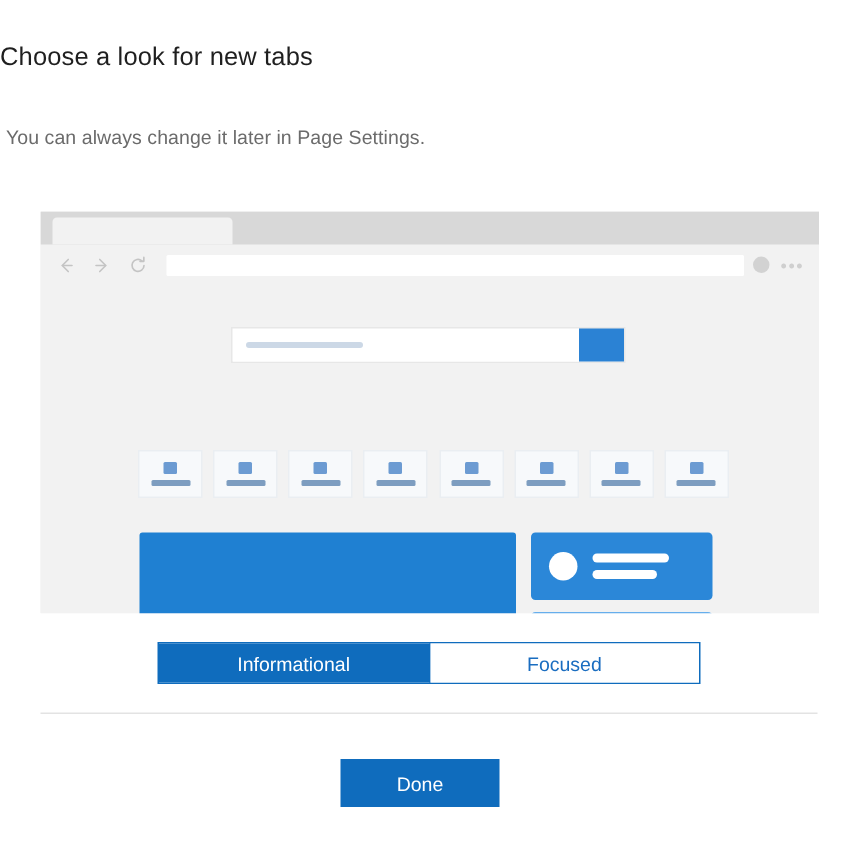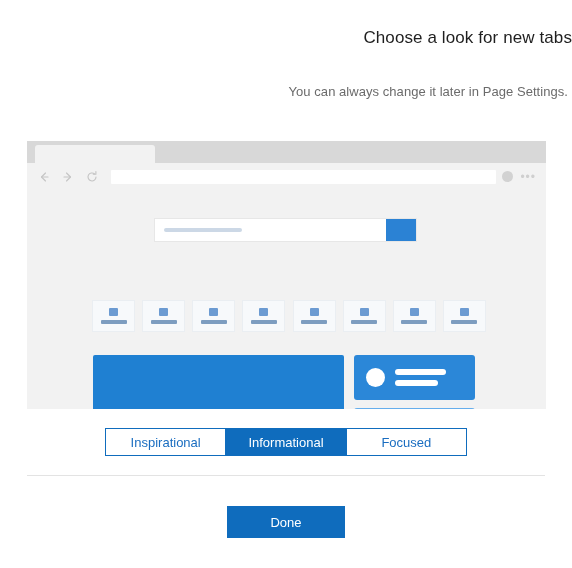--- a/index.html
+++ b/index.html
@@ -20,21 +20,21 @@
   .dialog {
     position: relative;
     width: 572px;
     height: 568px;
     background: #ffffff;
   }
 
   
   .header {
     padding-top: 28px;
-    text-align: right;
+    text-align: left;
   }
   .page-title {
     font-size: 17px;
     font-weight: 400;
     color: #1f1f1f;
     margin: 0;
     letter-spacing: 0.1px;
   }
   .page-subtitle {
     font-size: 13px;
@@ -297,21 +297,21 @@
     width: 518px;
     height: 1px;
     background: #e3e3e3;
   }
 
   
   .done-button {
     position: absolute;
     left: 227px;
     top: 506px;
-    width: 118px;
+    width: 106px;
     height: 32px;
     background: #0f6cbd;
     color: #ffffff;
     font-size: 13px;
     font-family: "Liberation Sans", sans-serif;
     border: none;
     cursor: pointer;
     padding: 6px;
   }
 </style>
@@ -416,21 +416,20 @@
             <div class="card-light"></div>
           </div>
         </div>
 
       </div>
     </div>
   </div>
   <div class="preview-fade"></div>
 
   <div class="segmented">
-    <div class="segment">Inspirational</div>
     <div class="segment selected">Informational</div>
     <div class="segment">Focused</div>
   </div>
 
   <div class="divider"></div>
 
   <button class="done-button">Done</button>
 
 </div>
 

